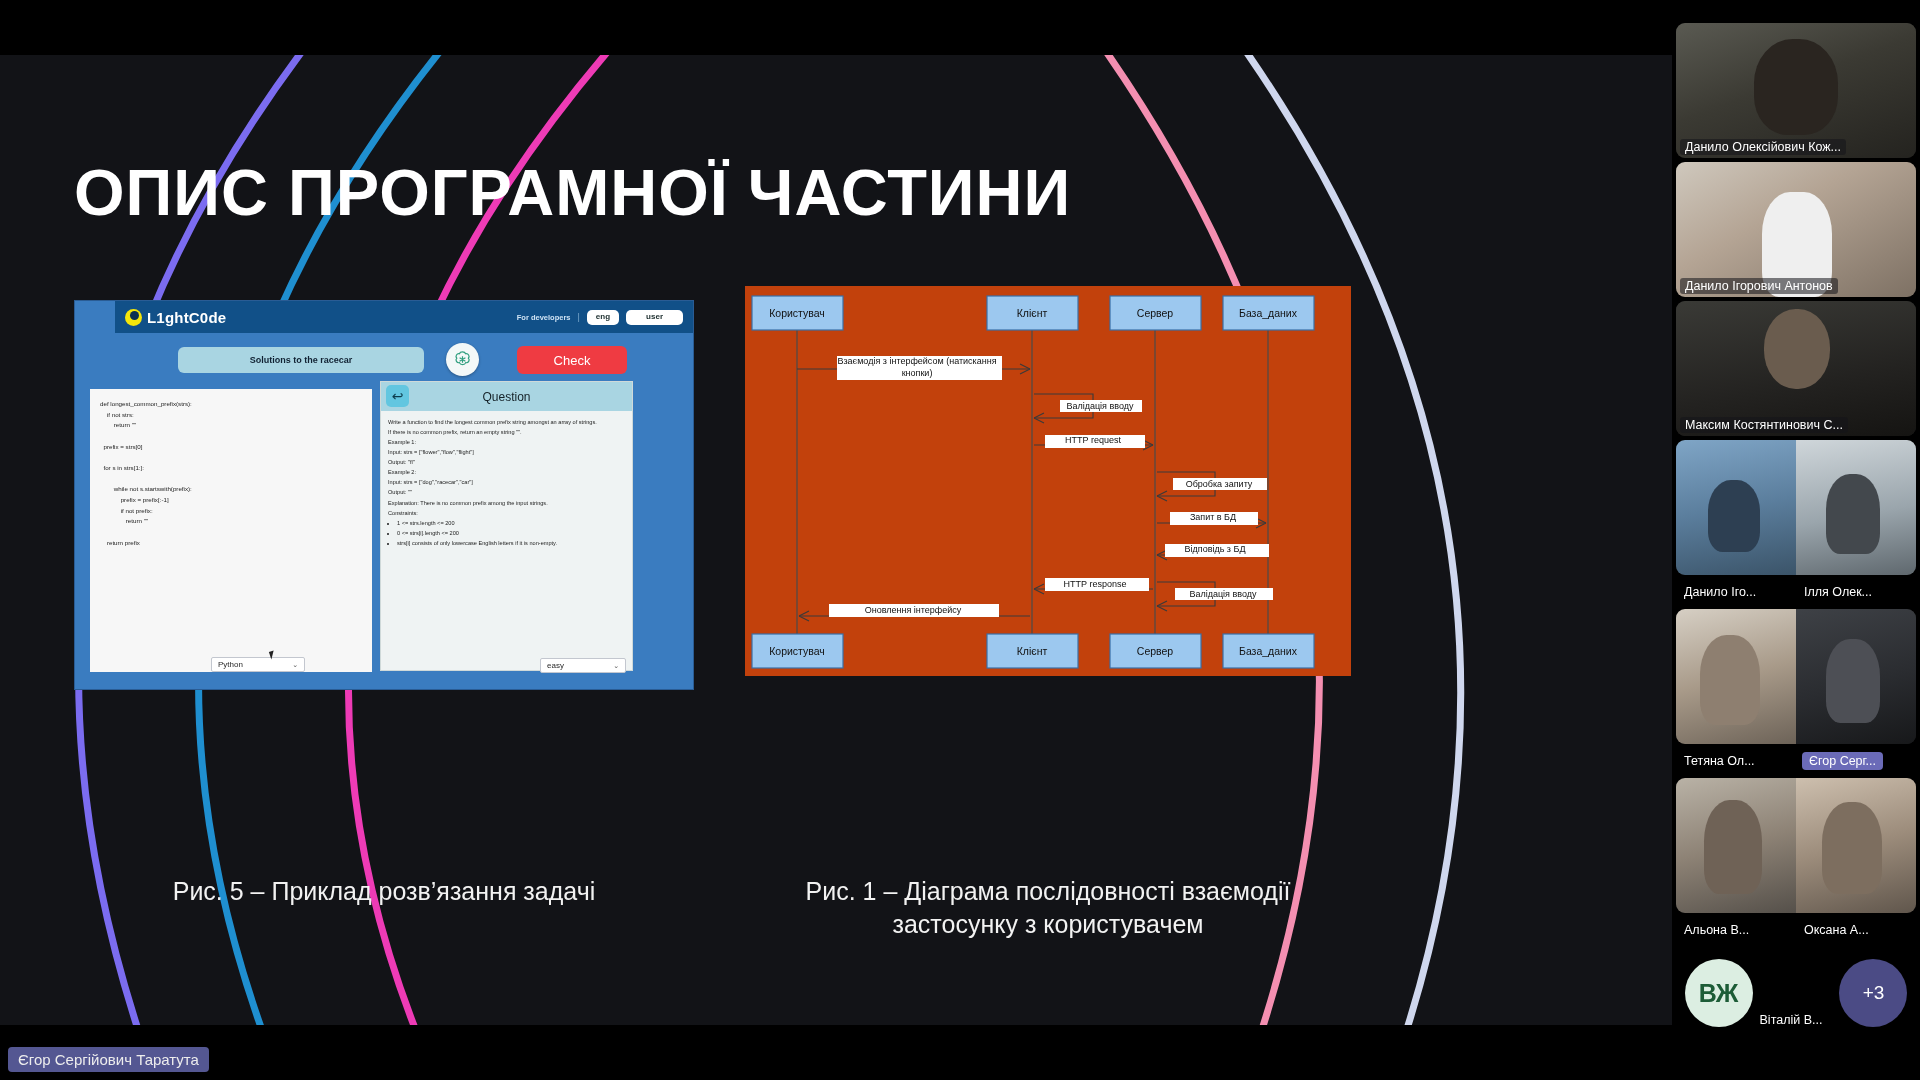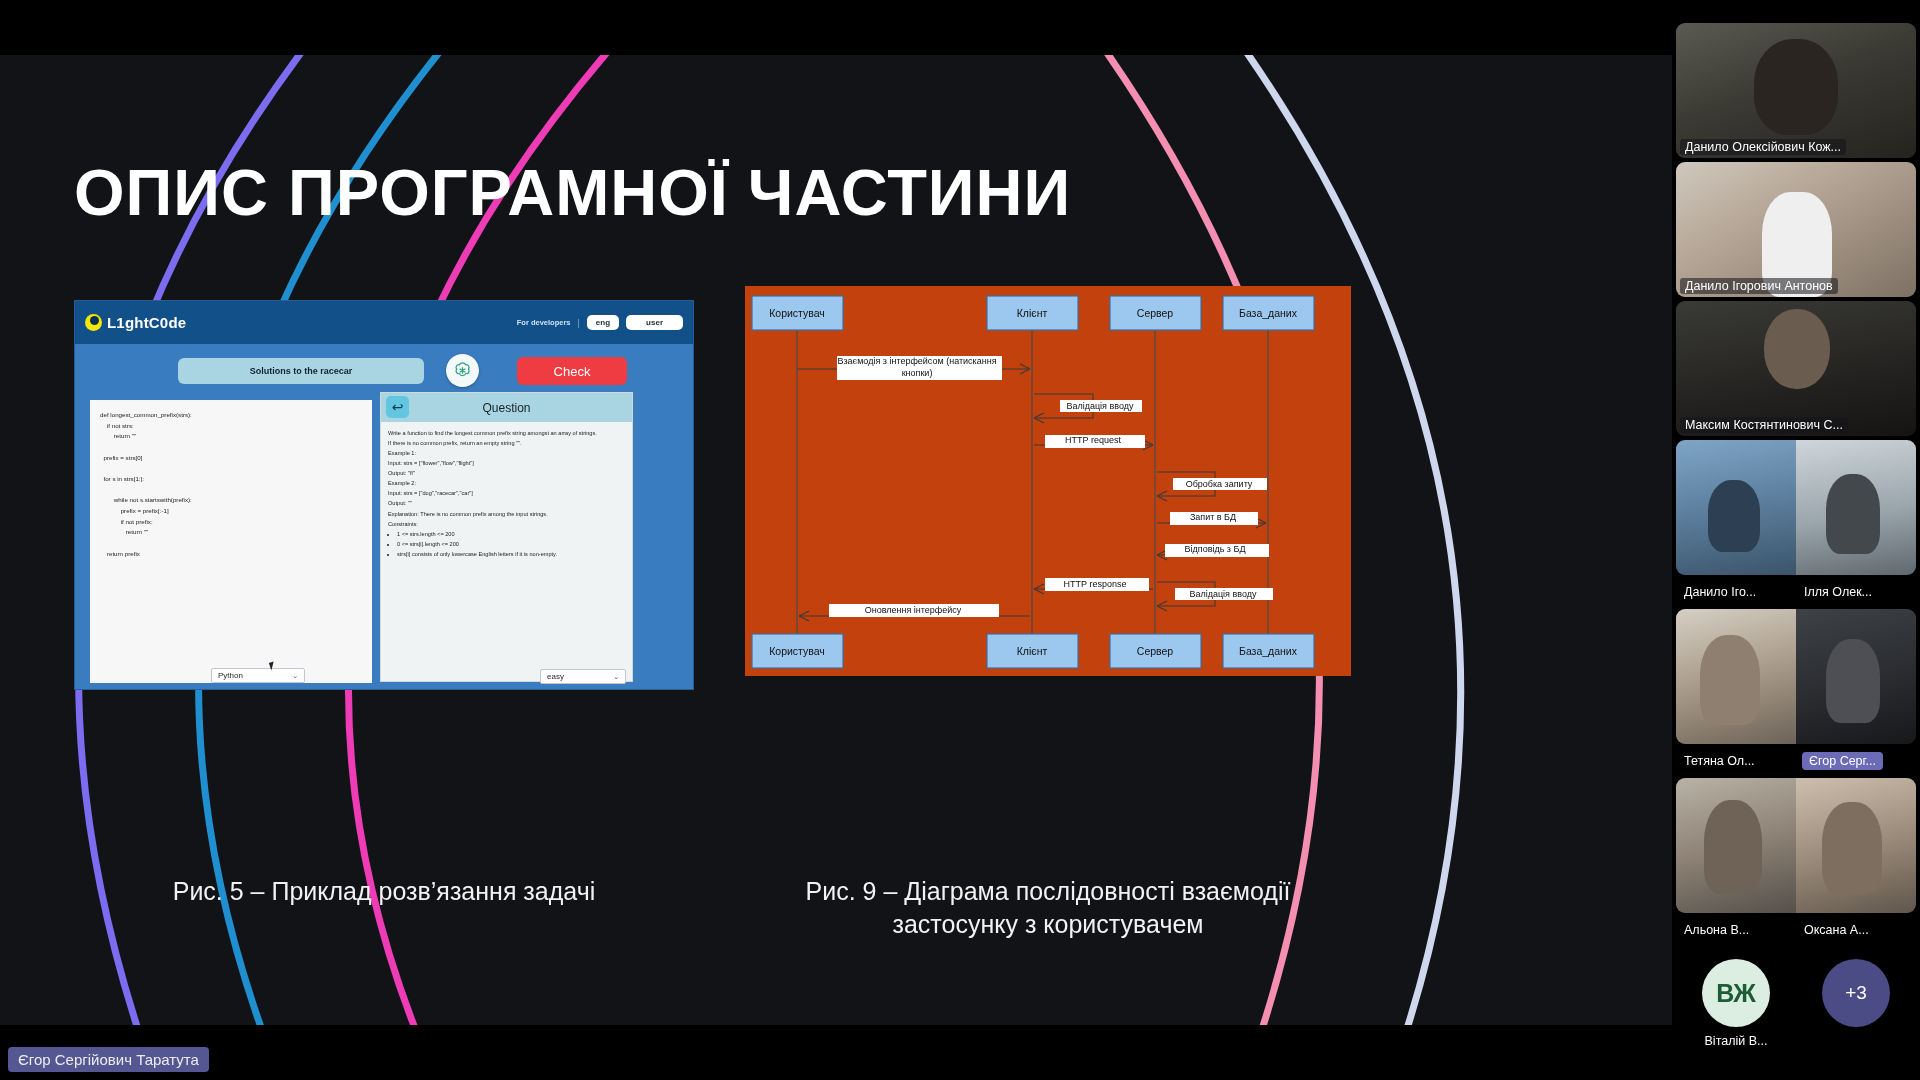--- a/index.html
+++ b/index.html
@@ -28,22 +28,22 @@
     letter-spacing: 1px; white-space: nowrap;
   }
 
   
   #fig5 {
     position: absolute; left: 74px; top: 245px;
     width: 620px; height: 390px;
     background: #3a7cc0; border: 1px solid #2a5c94;
   }
   .app-topbar {
-    position: relative; height: 43px; background: #115088;
-    display: flex; align-items: center; padding: 0 10px;
+    position: relative; height: 32px; background: #115088;
+    display: flex; align-items: center; padding: 0 10px; margin-left: 40px;
   }
   .app-logo { display: flex; align-items: center; gap: 5px; }
   .logo-mark {
     width: 17px; height: 17px; border-radius: 50%;
     background: #f5e60a; position: relative; overflow: hidden;
   }
   .logo-mark::after {
     content: ""; position: absolute; width: 9px; height: 9px;
     border-radius: 50%; background: #0b2f52; left: 5px; top: 2px;
   }
@@ -156,21 +156,21 @@
   }
   .label-row span { width: 50%; color: #fff; font-size: 12.5px; padding-left: 8px; }
   .label-row span.badge-name {
     background: #6b6bb8; width: auto; border-radius: 4px; padding: 2px 7px;
     margin-left: 6px;
   }
   .avatar-row {
     display: flex; width: 240px; height: 150px; align-items: flex-start;
     justify-content: space-around; padding-top: 12px; flex: none;
   }
-  .avatar-cell { display: flex; flex-direction: column; align-items: center; gap: 7px; }
+  .avatar-cell { display: flex; flex-direction: row; align-items: flex-end; gap: 7px; }
   .avatar {
     width: 68px; height: 68px; border-radius: 50%; display: flex;
     align-items: center; justify-content: center; font-size: 25px; font-weight: 700;
   }
   .avatar.initials { background: #dceee2; color: #1d5c37; }
   .avatar.more { background: #4b4b85; color: #fff; font-size: 19px; font-weight: 400; }
   .avatar-name { color: #fff; font-size: 12.5px; }
 
   
   .vid { position: absolute; inset: 0; }
@@ -392,21 +392,21 @@
             <text x="468" y="234">Запит в БД</text>
             <text x="470" y="266">Відповідь з БД</text>
             <text x="478" y="311">Валідація вводу</text>
             <text x="350" y="301">HTTP response</text>
             <text x="168" y="327">Оновлення інтерфейсу</text>
           </g>
         </svg>
       </div>
 
       <div class="fig-caption" id="cap5">Рис. 5 – Приклад розв’язання задачі</div>
-      <div class="fig-caption" id="cap6">Рис. 9 – Діаграма послідовності взаємодії застосунку з користувачем</div>
+      <div class="fig-caption" id="cap6">Рис. 1 – Діаграма послідовності взаємодії застосунку з користувачем</div>
 
     </div>
 
     <div id="presenter-name">Єгор Сергійович Таратута</div>
   </div>
 
   <div id="rail">
 
     <div class="tile">
       <div class="vid v1"></div>

